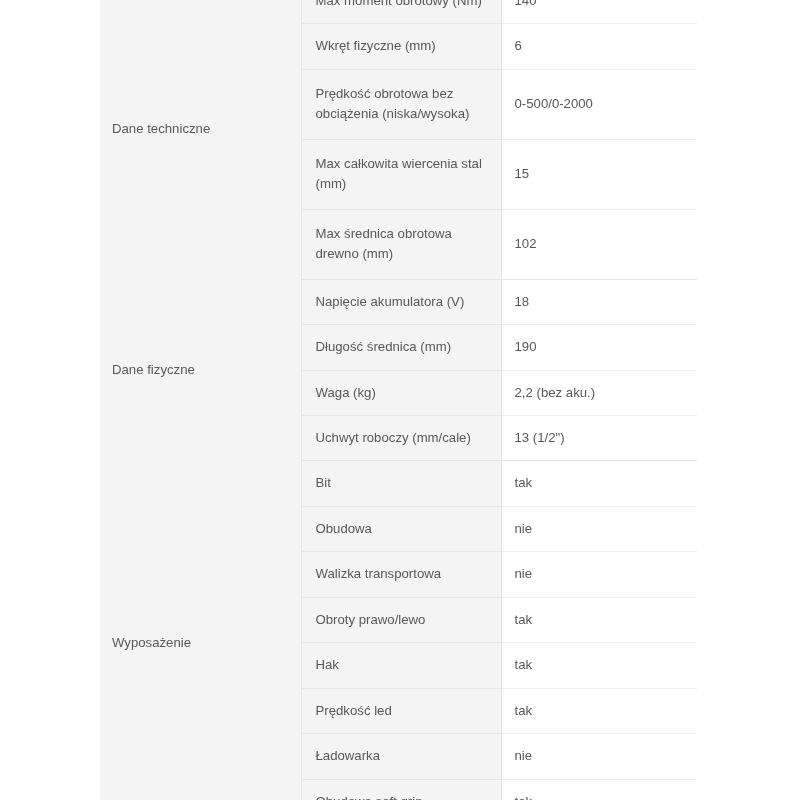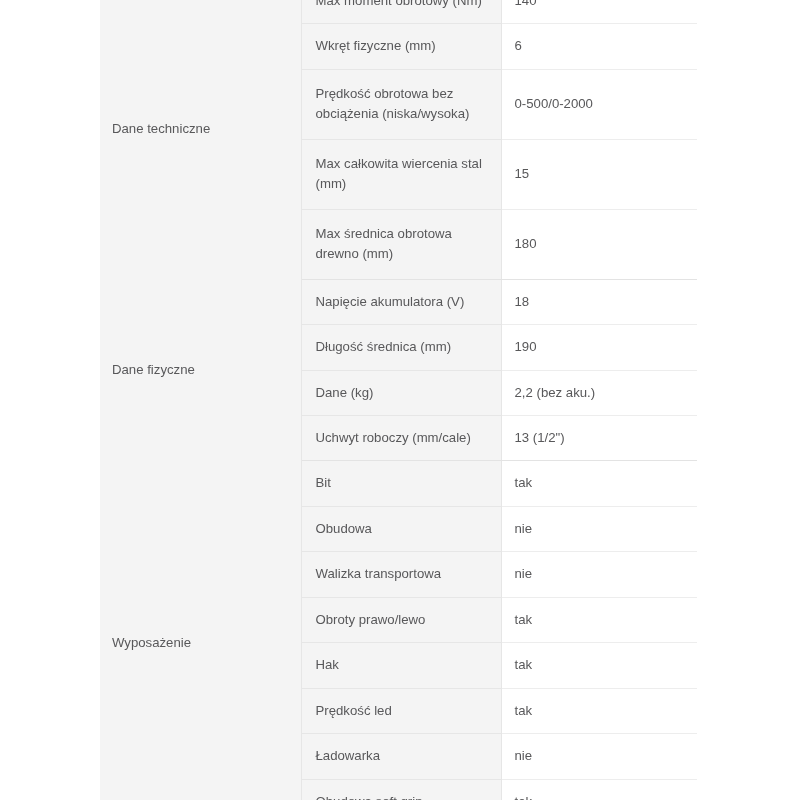--- a/index.html
+++ b/index.html
@@ -107,33 +107,33 @@
           <tr>
             <td class="label-cell two-line">Prędkość obrotowa bez obciążenia (niska/wysoka)</td>
             <td class="value-cell two-line nowrap-val">0-500/0-2000</td>
           </tr>
           <tr>
             <td class="label-cell two-line">Max całkowita wiercenia stal (mm)</td>
             <td class="value-cell two-line nowrap-val">15</td>
           </tr>
           <tr class="section-end">
             <td class="label-cell two-line">Max średnica obrotowa drewno (mm)</td>
-            <td class="value-cell two-line nowrap-val">180</td>
+            <td class="value-cell two-line nowrap-val">102</td>
           </tr>
           <tr>
             <td class="section-cell" rowspan="4">Dane fizyczne</td>
             <td class="label-cell">Napięcie akumulatora (V)</td>
             <td class="value-cell nowrap-val">18</td>
           </tr>
           <tr>
             <td class="label-cell">Długość średnica (mm)</td>
             <td class="value-cell nowrap-val">190</td>
           </tr>
           <tr>
-            <td class="label-cell">Dane (kg)</td>
+            <td class="label-cell">Waga (kg)</td>
             <td class="value-cell nowrap-val">2,2 (bez aku.)</td>
           </tr>
           <tr class="section-end">
             <td class="label-cell">Uchwyt roboczy (mm/cale)</td>
             <td class="value-cell nowrap-val">13 (1/2")</td>
           </tr>
           <tr>
             <td class="section-cell" rowspan="8">Wyposażenie</td>
             <td class="label-cell">Bit</td>
             <td class="value-cell nowrap-val">tak</td>

